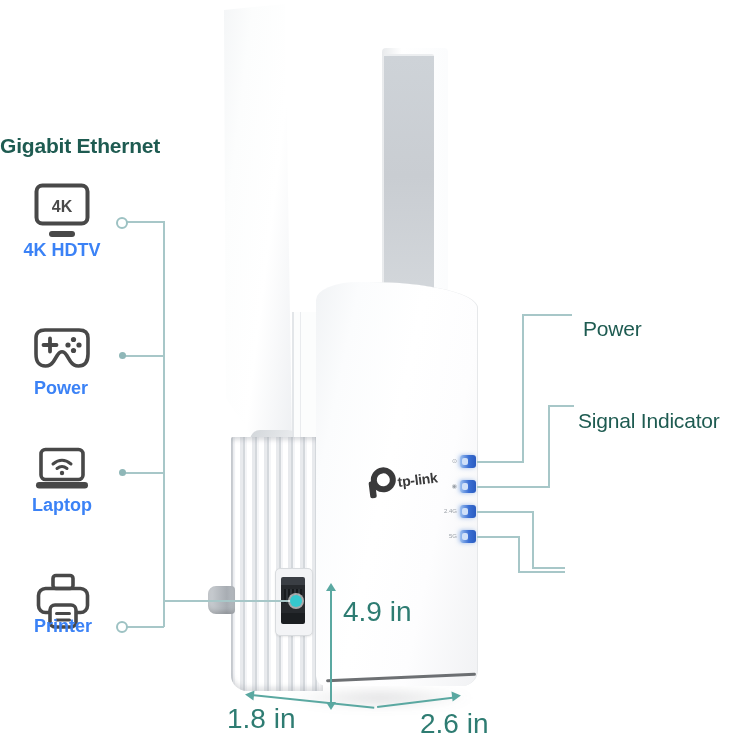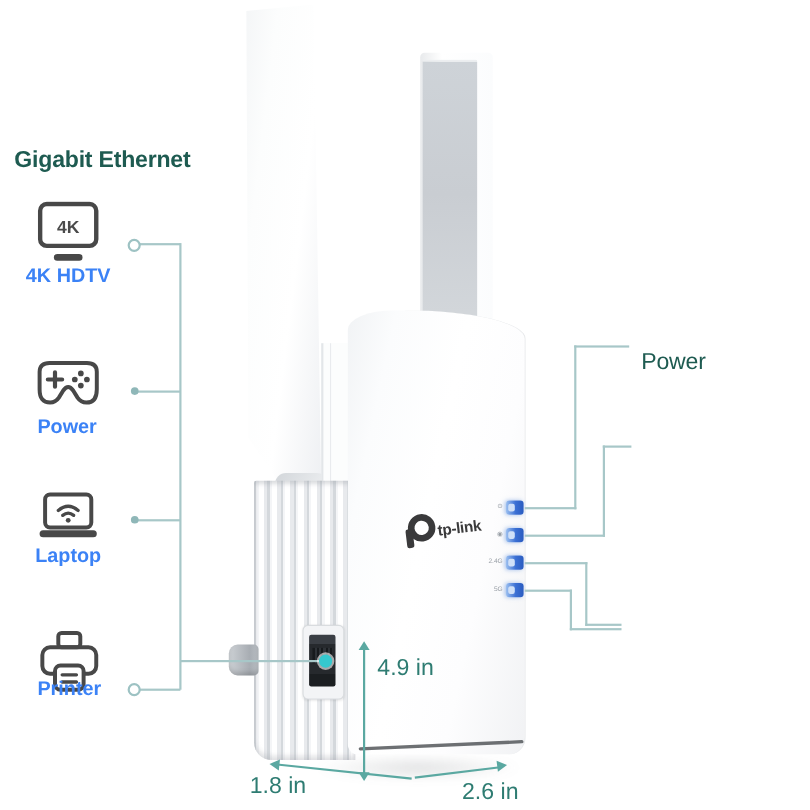--- a/index.html
+++ b/index.html
@@ -13,21 +13,21 @@
   .dimline{position:absolute;background:#5AA8A1;z-index:40;transform-origin:0 0;}
   .ring{position:absolute;width:8px;height:8px;border:2px solid #9DC2C3;border-radius:50%;
         background:#ffffff;z-index:41;}
   .dot{position:absolute;width:7px;height:7px;border-radius:50%;background:#8FB7B8;z-index:41;}
   .tri{position:absolute;width:0;height:0;z-index:41;}
   
   .callout{position:absolute;color:#1E5B51;font-size:21px;font-weight:500;
            letter-spacing:-0.2px;z-index:42;white-space:nowrap;margin-top:15px;}
   .title{position:absolute;color:#1E5B51;font-size:21px;font-weight:600;
          letter-spacing:-0.2px;z-index:42;white-space:nowrap;}
-  .dimtext{position:absolute;color:#2E7C72;font-size:21px;font-weight:500;z-index:42;white-space:nowrap;}
+  .dimtext{position:absolute;color:#2E7C72;font-size:28px;font-weight:500;z-index:42;white-space:nowrap;}
   .iconlabel{position:absolute;width:100px;text-align:center;color:#3b82f6;
              font-size:18px;font-weight:600;z-index:42;white-space:nowrap;}
   
   .led{position:absolute;width:16px;height:13px;border-radius:3px;z-index:15;
        background:linear-gradient(90deg,#9cc0f0,#3a6fd4 55%,#2a5cc0);
        box-shadow:-1px 0 4px rgba(90,140,220,0.55);}
   .led i{position:absolute;left:2px;top:3px;width:6px;height:7px;border-radius:2px;
          background:#cfe0f8;display:block;}
   .ledlabel{position:absolute;width:23px;text-align:right;font-size:6px;color:#9AA0A7;
             z-index:15;line-height:6px;}
@@ -103,21 +103,21 @@
       <i></i>
     </div>
   <div class="led" style="left:460px;top:530px;">
       <i></i>
     </div>
   <span class="ledlabel" style="left:434px;top:458px;">⊙</span>
   <span class="ledlabel" style="left:434px;top:483px;">◉</span>
   <span class="ledlabel" style="left:434px;top:508px;">2.4G</span>
   <span class="ledlabel" style="left:434px;top:533px;">5G</span>
 
-  <div class="title" style="left:13px;top:134px;text-align:right;">Gigabit Ethernet</div>
+  <div class="title" style="left:0;top:134px;text-align:right;">Gigabit Ethernet</div>
 
   <svg class="abs" style="left:34px;top:183px;z-index:42;" width="56" height="58" viewBox="0 0 56 58">
     <rect x="2.5" y="2.5" width="51" height="38" rx="6" fill="none" stroke="#484848" stroke-width="4"></rect>
     <text x="28" y="28.5" text-anchor="middle" font-size="16" font-weight="600" fill="#4a4a4a" font-family="Liberation Sans, sans-serif">4K</text>
     <rect x="15" y="48" width="26" height="6" rx="3" fill="#484848"></rect>
   </svg>
   <div class="iconlabel" style="left:12px;top:240px;">4K HDTV</div>
 
   <svg class="abs" style="left:33px;top:325px;z-index:42;" width="58" height="48" viewBox="0 0 58 48">
     <path d="M12,5 H46 Q55,5 55,13 V29 Q55,41 45.5,41 Q40.5,41 37.5,36.5 L33.5,30 Q29,23.5 24.5,30 L20.5,36.5 Q17.5,41 12.5,41 Q3,41 3,29 V13 Q3,5 12,5 Z" fill="none" stroke="#484848" stroke-width="3.6" stroke-linejoin="round"></path>
@@ -160,20 +160,21 @@
               box-shadow:0 0 0 2px rgba(255,255,255,0.6);z-index:45;"></div>
 
   <div class="hline" style="left:477px;top:461px;width:47px;"></div>
   <div class="vline" style="left:522px;top:314px;height:149px;"></div>
   <div class="hline" style="left:522px;top:314px;width:50px;"></div>
   <div class="callout" style="left:583px;top:302px;">Power</div>
 
   <div class="hline" style="left:477px;top:486px;width:73px;"></div>
   <div class="vline" style="left:548px;top:405px;height:83px;"></div>
   <div class="hline" style="left:548px;top:405px;width:26px;"></div>
+  <div class="callout" style="left:578px;top:394px;">Signal Indicator</div>
 
   <div class="hline" style="left:477px;top:511px;width:57px;"></div>
   <div class="vline" style="left:532px;top:511px;height:58px;"></div>
   <div class="hline" style="left:532px;top:567px;width:33px;"></div>
   <div class="hline" style="left:477px;top:536px;width:43px;"></div>
   <div class="vline" style="left:518px;top:536px;height:37px;"></div>
   <div class="hline" style="left:518px;top:571px;width:47px;"></div>
 
   <div class="dimline" style="left:330px;top:589px;width:2px;height:116px;"></div>
   <div class="tri" style="left:326px;top:583px;border-left:5px solid transparent;border-right:5px solid transparent;

